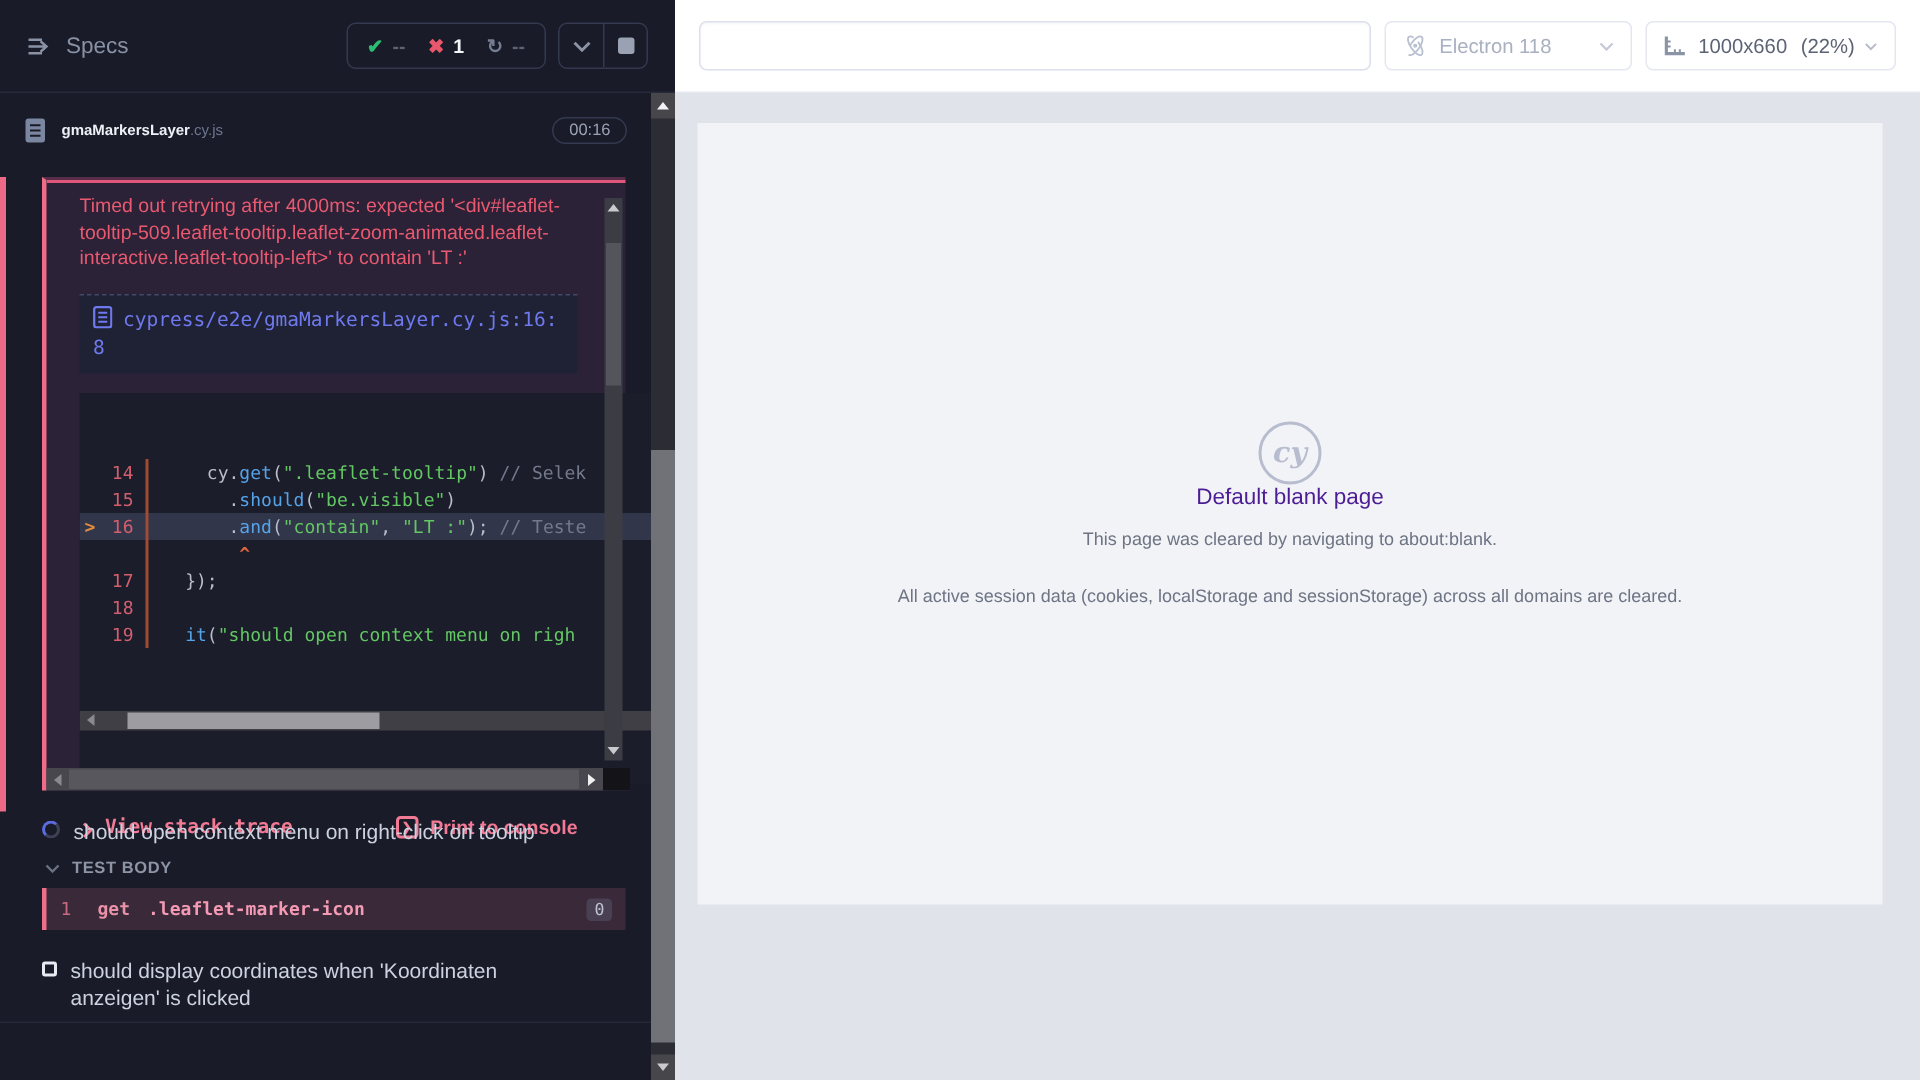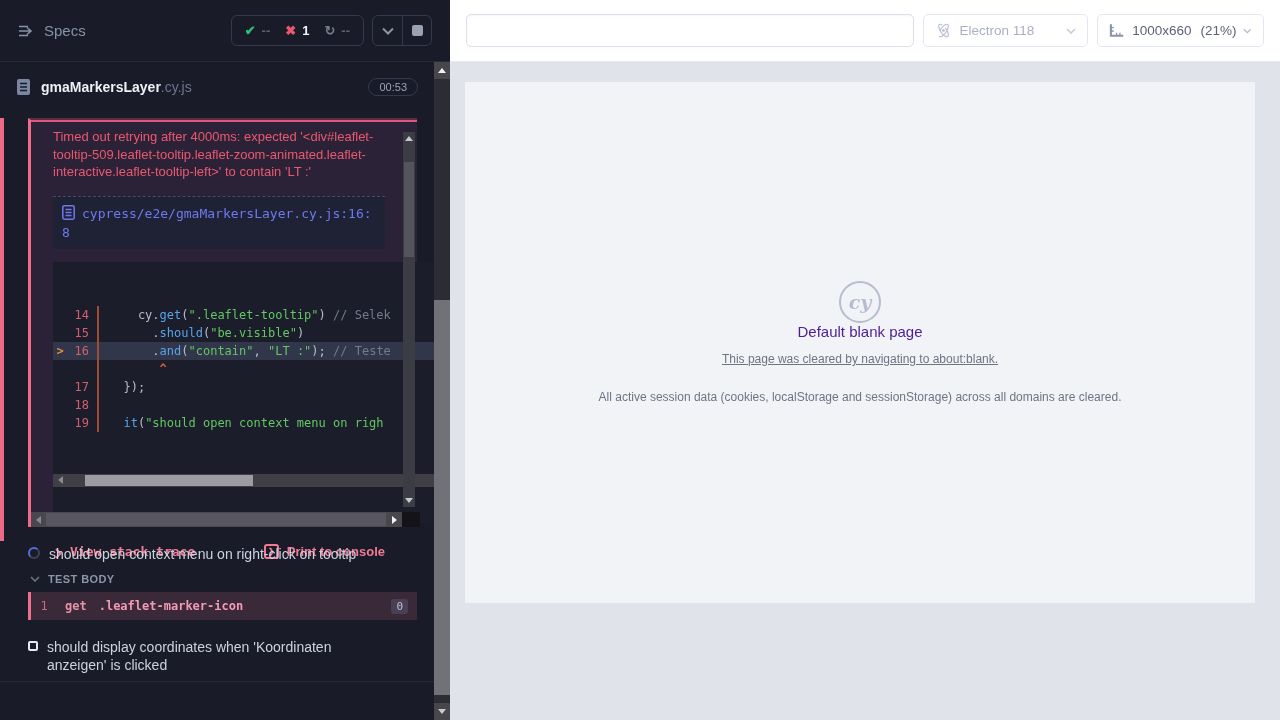--- a/index.html
+++ b/index.html
@@ -21,21 +21,21 @@
   .cross { color:#e8576b; font-size:13px; font-weight:700; }
   .circ  { color:#757d90; font-size:13px; font-weight:700; }
   .ctrl-box { margin-left:8px; display:flex; align-items:center; height:31px;
     border:1px solid #343950; border-radius:6px; overflow:hidden; }
   .ctrl-btn { width:29px; height:100%; display:flex; align-items:center; justify-content:center; cursor:pointer; }
   .ctrl-btn + .ctrl-btn { border-left:1px solid #343950; }
   .stop-sq { width:11px; height:11px; background:#99a1b2; border-radius:2px; }
 
   .spec-row { position:absolute; left:0; top:62px; width:434px; height:50px;
     display:flex; align-items:center; padding:0 16px; }
-  .spec-title { margin-left:10px; font-size:14px; color:#6d7590; }
+  .spec-title { margin-left:10px; font-size:10px; color:#6d7590; }
   .spec-title b { color:#eef0f6; font-weight:700; }
   .time-pill { margin-left:auto; border:1px solid #343950; border-radius:11px;
     padding:2px 10px; font-size:11px; color:#9aa2b4; }
 
   
   .attempt-strip { position:absolute; left:0; top:118px; width:4px; height:423px; background:#ec6a86; }
 
   
   .error-block { position:absolute; left:28px; top:118px; width:389px; height:409px;
     background:#2b2238; border-left:3px solid #ee6c88; border-top:2px solid #d9537442;
@@ -119,21 +119,21 @@
   .viewport-btn .pct { margin-left:2px; }
 
   .stage { height:658px; background:#e0e3ea; position:relative; }
   .aut-frame { position:absolute; left:15px; top:20px; width:790px; height:521px; background:#f2f3f7;
     display:flex; flex-direction:column; align-items:center; justify-content:center; }
   .cy-logo { width:42px; height:42px; border:2.5px solid #b7bdcf; border-radius:50%;
     display:flex; align-items:center; justify-content:center;
     color:#b7bdcf; font-size:19px; font-weight:600; font-style:italic; font-family:"DejaVu Serif",serif; }
   .blank-title { font-size:15px; font-weight:400; color:#4c1d95; }
   .blank-line { margin-top:24px; font-size:12px; color:#6d7484; }
-  .blank-line.first { margin-top:12px;text-decoration:underline; }
+  .blank-line.first { margin-top:12px; }
 </style>
 </head>
 <body>
 
 <div class="reporter">
 
   <div class="rep-header">
     <div class="specs-btn">
       <svg width="17" height="14" viewBox="0 0 17 14">
         <path d="M1 2.5h9M1 11.5h9" stroke="#8a92a6" stroke-width="1.6" fill="none"></path>
@@ -166,21 +166,21 @@
       </div>
     </div>
   </div>
 
   <div class="spec-row">
     <svg width="15" height="18" viewBox="0 0 15 18">
       <rect x="1" y="1" width="13" height="16" rx="2" fill="#7b86a0"></rect>
       <path d="M4 5.5h7M4 9h7M4 12.5h7" stroke="#191b28" stroke-width="1.4"></path>
     </svg>
     <div class="spec-title"><b>gmaMarkersLayer</b><span>.cy.js</span></div>
-    <div class="time-pill">00:53</div>
+    <div class="time-pill">00:16</div>
   </div>
 
   <div class="attempt-strip"></div>
 
   <div class="error-block">
     <div class="err-inner">
       <div class="err-msg">Timed out retrying after 4000ms: expected '&lt;div#leaflet-tooltip-509.leaflet-tooltip.leaflet-zoom-animated.leaflet-interactive.leaflet-tooltip-left&gt;' to contain 'LT :'</div>
 
       <div class="code-frame">
         <svg class="doc-ico" width="13" height="15" viewBox="0 0 13 15">
@@ -283,21 +283,21 @@
       <svg width="10" height="6" viewBox="0 0 10 6" style="margin-left:auto">
         <path d="M1 1l4 4 4-4" stroke="#c3c9d6" stroke-width="1.5" fill="none"></path>
       </svg>
     </div>
     <div class="hdr-btn viewport-btn">
       <svg width="17" height="15" viewBox="0 0 17 15">
         <path d="M2 1v12h13" fill="none" stroke="#8b93a6" stroke-width="2.2"></path>
         <path d="M2 4.5h3M2 8h3M8 13v-3M11.5 13v-3" stroke="#8b93a6" stroke-width="1.4"></path>
       </svg>
       <span>1000x660</span>
-      <span class="pct">(21%)</span>
+      <span class="pct">(22%)</span>
       <svg width="9" height="6" viewBox="0 0 10 6" style="margin-left:auto">
         <path d="M1 1l4 4 4-4" stroke="#b4bac8" stroke-width="1.5" fill="none"></path>
       </svg>
     </div>
   </div>
 
   <div class="stage">
     <div class="aut-frame">
       <div class="cy-logo">cy</div>
       <div class="blank-title">Default blank page</div>

